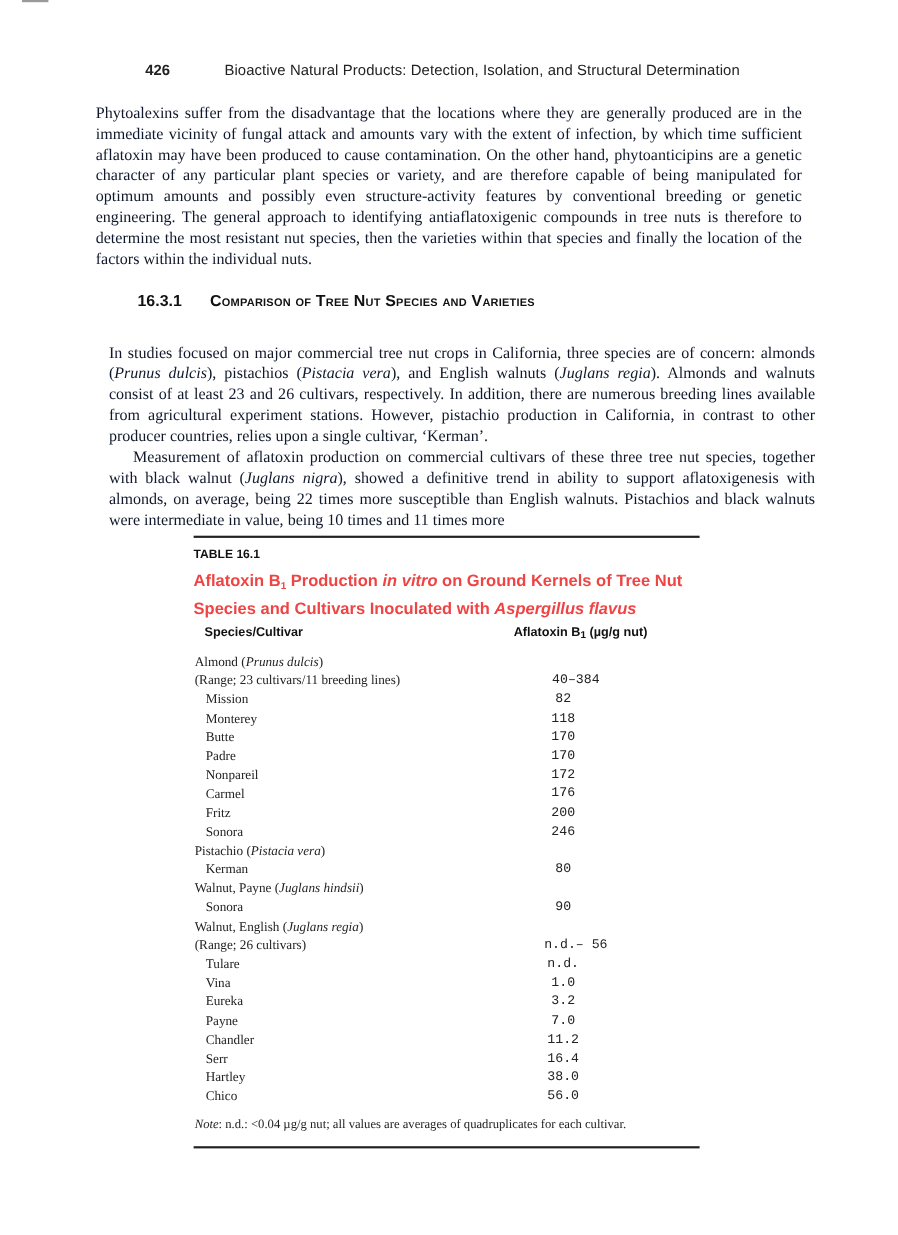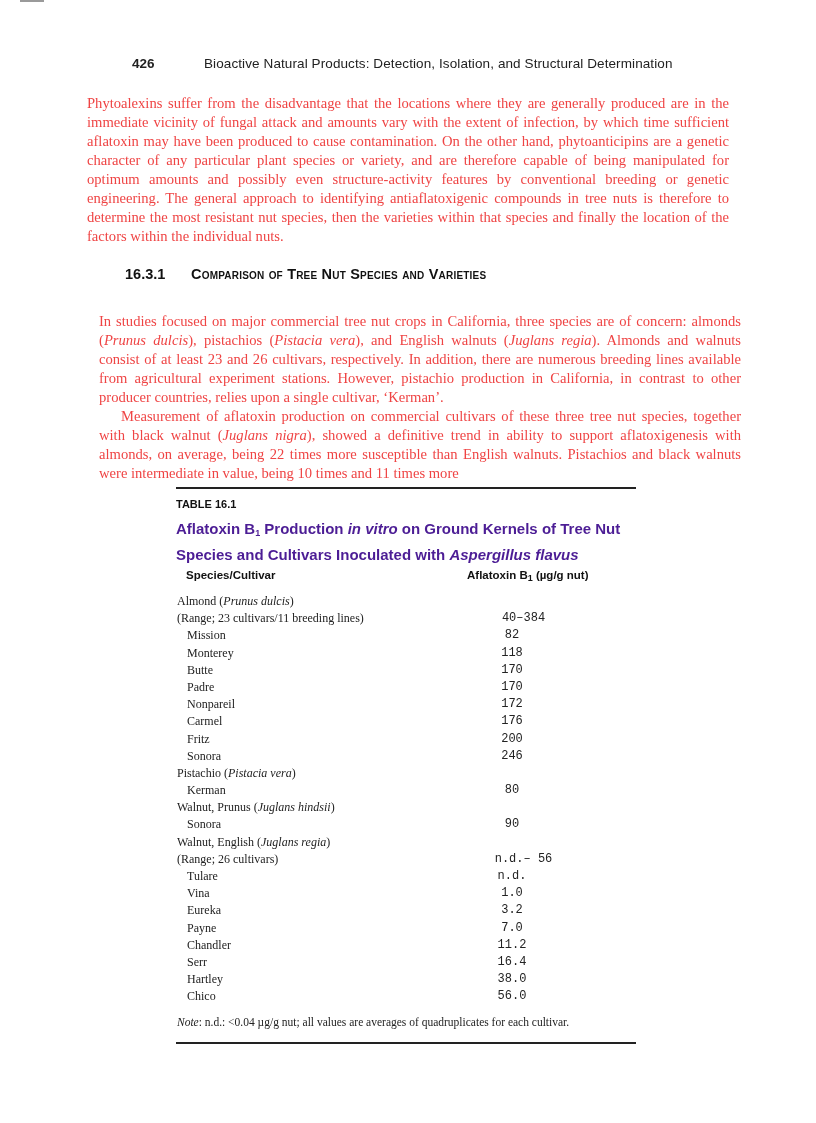--- a/index.html
+++ b/index.html
@@ -4,36 +4,36 @@
 <style>
   html, body { margin: 0; padding: 0; background: #ffffff; }
   body { width: 816px; height: 1123px; position: relative; overflow: hidden; color: #1a1a1a; }
   .corner-mark { position: absolute; left: 20px; top: 0; width: 24px; height: 2px; background: #9a9a9a; }
   .running-head { position: absolute; top: 56px; left: 87px; width: 642px; height: 18px;
     font-family: "Liberation Sans", sans-serif; font-size: 13.5px; color: #222; }
   .page-num { position: absolute; left: 0; top: 0; font-weight: bold; margin-left: 45px; }
   .book-title { position: absolute; left: 117px; top: 0; letter-spacing: 0.1px; }
   .body-text { position: absolute; left: 87px; width: 642px;
     font-family: "Liberation Serif", serif; font-size: 14.6px; line-height: 19px;
-    text-align: justify; color: #ef4444; }
+    text-align: justify; color: #0f172a; }
   .body-text p { margin: 0; }
   .body-text p.indent { text-indent: 22px; }
   #para1 { top: 94px; }
   #para2 { top: 312px; margin-left: 12px; }
   .section-heading { position: absolute; left: 87px; top: 266px;
     font-family: "Liberation Sans", sans-serif; font-weight: bold; font-size: 14.5px; color: #111; margin-left: 38px; }
   .section-heading .sec-num { display: inline-block; width: 66px; }
   .section-heading .sec-title { font-variant: small-caps; letter-spacing: 0.2px; }
   .rule { position: absolute; left: 176px; width: 460px; height: 2px; background: #222; }
   #rule-top { top: 487px; }
   #rule-bottom { top: 1042px; }
   .table-label { position: absolute; left: 176px; top: 498px;
     font-family: "Liberation Sans", sans-serif; font-weight: bold; font-size: 11px; color: #111; }
   .table-caption { position: absolute; left: 176px; top: 518px; width: 470px;
-    font-family: "Liberation Sans", sans-serif; font-weight: bold; font-size: 15px; line-height: 22px; color: #4c1d95; }
+    font-family: "Liberation Sans", sans-serif; font-weight: bold; font-size: 15px; line-height: 22px; color: #ef4444; }
   .table-caption i { font-style: italic; }
   sub { font-size: 9px; vertical-align: -2px; }
   .col-head { position: absolute; top: 569px; font-family: "Liberation Sans", sans-serif;
     font-weight: bold; font-size: 11.5px; color: #111; }
   #col-head-species { left: 166px; margin-left: 20px; }
   #col-head-value { left: 467px; }
   .table-body { position: absolute; left: 177px; top: 593px; width: 440px;
     font-family: "Liberation Serif", serif; font-size: 12px; color: #222; }
   .trow { position: relative; height: 17.2px; line-height: 17.2px; }
   .trow .name { position: absolute; left: 0; white-space: nowrap; text-align: right; }
@@ -115,21 +115,21 @@
       <span class="val">246</span>
     </div>
   <div class="trow">
       <span class="name"><span>Pistachio (</span><i>Pistacia vera</i><span>)</span></span>
     </div>
   <div class="trow sub">
       <span class="name">Kerman</span>
       <span class="val">80</span>
     </div>
   <div class="trow">
-      <span class="name"><span>Walnut, Prunus (</span><i>Juglans hindsii</i><span>)</span></span>
+      <span class="name"><span>Walnut, Payne (</span><i>Juglans hindsii</i><span>)</span></span>
     </div>
   <div class="trow sub">
       <span class="name">Sonora</span>
       <span class="val">90</span>
     </div>
   <div class="trow">
       <span class="name"><span>Walnut, English (</span><i>Juglans regia</i><span>)</span></span>
     </div>
   <div class="trow">
       <span class="name">(Range; 26 cultivars)</span>

